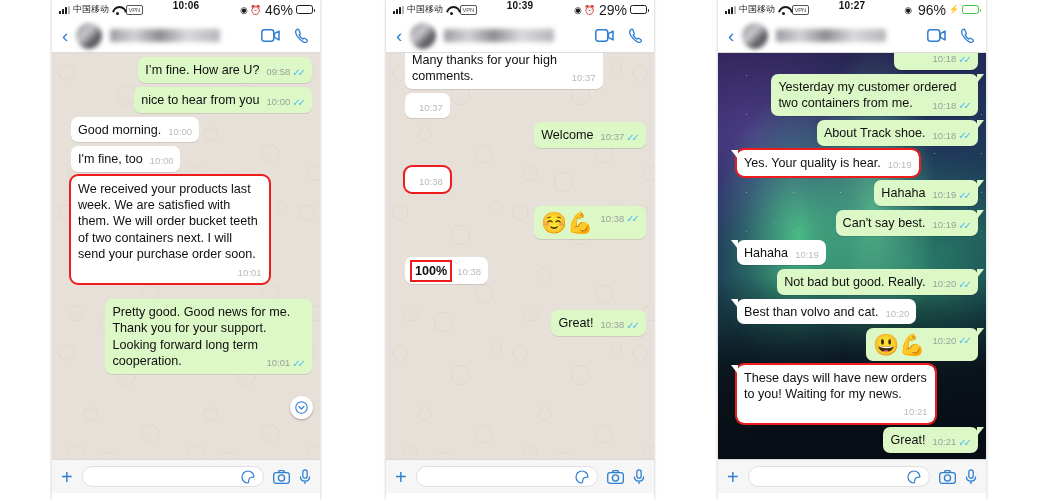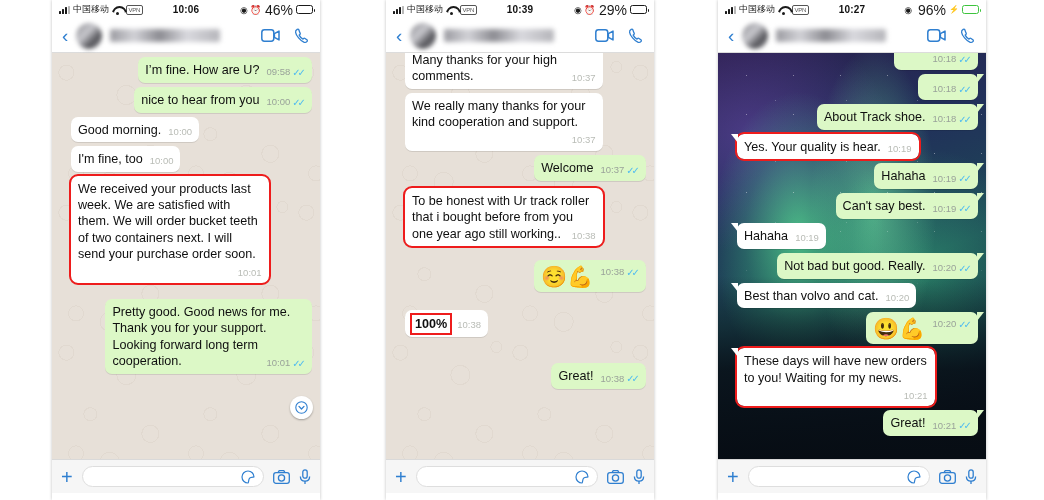--- a/index.html
+++ b/index.html
@@ -18,21 +18,21 @@
     display: flex; flex-direction: column;
     box-shadow: 0 0 3px rgba(0,0,0,.25);
   }
   #phone1 { left: 52px; }
   #phone2 { left: 386px; }
   #phone3 { left: 718px; }
 
   
   .statusbar {
     height: 19px; flex: 0 0 19px; background: #fff;
-    display: flex; align-items: center; padding: 0 7px;
+    display: flex; padding: 0 7px;
     font-size: 9.5px; color: #111; position: relative;
   }
   .sb-left { display: flex; align-items: center; gap: 3px; }
   .sb-center {
     position: absolute; left: 0; right: 0; text-align: center;
     font-size: 10px; font-weight: 600; letter-spacing: .2px; color: #111;
   }
   .sb-right {
     margin-left: auto; display: flex; align-items: center; gap: 3px;
     position: relative; z-index: 2; font-size: 9.5px;
@@ -351,32 +351,32 @@
       </span>
     </div>
 
     <div class="chat doodle">
         <div class="row them">
           <div class="bubble them" style="margin-top: -10px;"><span class="txt">Many thanks for your high comments.</span><span class="meta">
               <span>10:37</span>
             </span></div>
         </div>
         <div class="row them">
-          <div class="bubble them"><span class="txt">We really many thanks for your kind cooperation and support.</span><span class="meta">
+          <div class="bubble them"><span class="meta">
               <span>10:37</span>
             </span></div>
         </div>
-        <div class="row me" style="margin-bottom: 3px;">
+        <div class="row me" style="margin-bottom: 15px;">
           <div class="bubble me"><span class="txt">Welcome</span><span class="meta">
               <span>10:37</span>
               <span class="ticks">✓✓</span>
             </span></div>
         </div>
         <div class="row them">
-          <div class="bubble them highlight"><span class="txt">To be honest with Ur track roller that i bought before from you one year ago still working..</span><span class="meta">
+          <div class="bubble them highlight"><span class="meta">
               <span>10:38</span>
             </span></div>
         </div>
         <div class="row me" style="margin-top: 10px;">
           <div class="bubble me emoji-bubble"><span class="txt">☺️💪</span><span class="meta">
               <span>10:38</span>
               <span class="ticks">✓✓</span>
             </span></div>
         </div>
         <div class="row them" style="margin-top: 14px;">
@@ -465,21 +465,21 @@
     <div class="chat aurora tail">
         <div class="row me" style="margin-top: -13px;">
           <div class="bubble me" style="min-width: 84px;">
             <span class="meta">
               <span>10:18</span>
               <span class="ticks">✓✓</span>
             </span>
           </div>
         </div>
         <div class="row me">
-          <div class="bubble me"><span class="meta">
+          <div class="bubble me"><span class="txt">Yesterday my customer ordered two containers from me.</span><span class="meta">
               <span>10:18</span>
               <span class="ticks">✓✓</span>
             </span></div>
         </div>
         <div class="row me">
           <div class="bubble me"><span class="txt">About Track shoe.</span><span class="meta">
               <span>10:18</span>
               <span class="ticks">✓✓</span>
             </span></div>
         </div>

